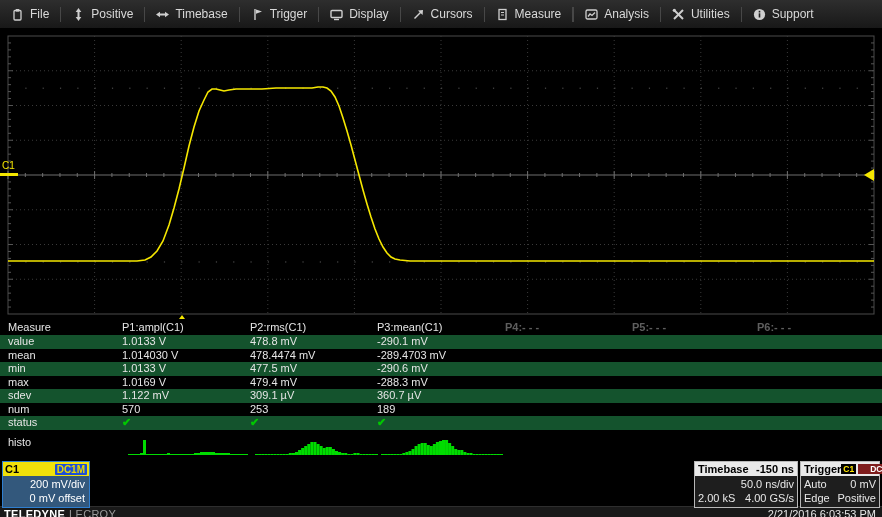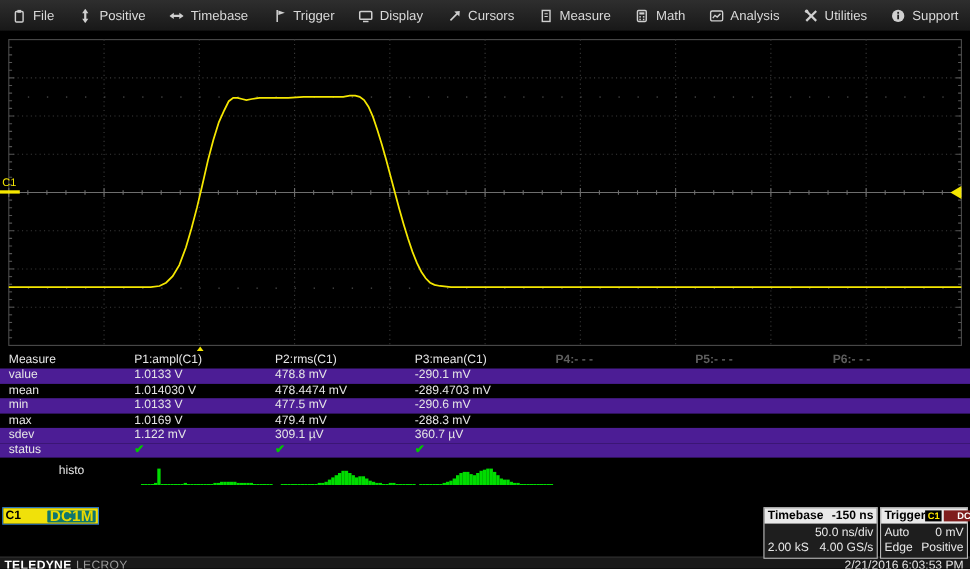--- a/index.html
+++ b/index.html
@@ -16,34 +16,34 @@
 
   
   #waveform{height:290px;position:relative;background:#000;}
   #scope-svg{position:absolute;left:0;top:0;}
 
   
   #measure-table{height:139px;padding-top:2px;font-size:11px;color:#e6e6e6;}
   .mt-row{display:grid;grid-template-columns:122px 128px 127px 128px 127px 125px 125px;
     align-items:center;height:13.5px;line-height:13.5px;}
   .mt-row.header{height:14px;}
-  .mt-row.stripe{background:#4c1d95;}
+  .mt-row.stripe{background:#14532d;}
   .mt-row > div:first-child{padding-left:8px;}
   .dimcol{color:#5e5e5e;font-weight:bold;}
   .check{color:#00c800;font-weight:bold;font-size:11px;}
-  .mt-histo{height:26px;position:relative;text-align:center;}
+  .mt-histo{height:26px;position:relative;}
   .mt-histo .histo-svg{position:absolute;bottom:1px;}
 
   
   #bottomboxes{height:46px;display:flex;align-items:flex-start;padding-top:1px;box-sizing:border-box;}
   .descbox{font-size:11px;box-sizing:border-box;}
   #channel-box{width:88px;margin-left:2px;border:1px solid #2f7fd0;}
   #channel-box .hd{height:14px;background:#f0e10a;color:#000;font-weight:bold;
     display:flex;align-items:center;justify-content:space-between;padding:0 2px;}
-  .coupling-badge{background:#0f766e;color:#e8d900;font-size:14px;font-weight:bold;
+  .coupling-badge{background:#1d4ed8;color:#e8d900;font-size:10px;font-weight:bold;
     padding:0 2px;line-height:11px;border-radius:1px;}
   #channel-box .bd{background:#33587c;color:#fff;text-align:right;padding:1px 4px 2px 0;}
   #channel-box .bd div{line-height:14px;}
 
   .graybox{border:1px solid #b8b8b8;background:#1e1e1e;color:#e8e8e8;}
   .graybox .hd{height:14px;background:#e9e9e9;color:#000;font-weight:bold;
     display:flex;align-items:center;justify-content:space-between;padding:0 3px;}
   .graybox .bd{padding:1px 3px 2px 3px;text-align:right;}
   .graybox .bd .r{display:flex;justify-content:space-between;line-height:14px;}
   #timebase-box{width:104px;margin-left:auto;}
@@ -118,31 +118,20 @@
       <div class="menu-sep"></div>
       <div class="menu-item">
         <svg width="13" height="13" viewBox="0 0 13 13">
           <rect x="3" y="1.5" width="7" height="10" fill="none" stroke="#cfcfcf" stroke-width="1.3"></rect>
           <line x1="5" y1="4.5" x2="8" y2="4.5" stroke="#cfcfcf"></line>
           <line x1="5" y1="7" x2="8" y2="7" stroke="#cfcfcf"></line>
         </svg>
         <span>Measure</span>
       </div>
       <div class="menu-sep"></div>
-      <div class="menu-item">
-        <svg width="13" height="13" viewBox="0 0 13 13">
-          <rect x="2.5" y="1.5" width="8" height="10" rx="1" fill="none" stroke="#cfcfcf" stroke-width="1.3"></rect>
-          <rect x="4.2" y="3.2" width="4.6" height="2" fill="#cfcfcf"></rect>
-          <rect x="4.2" y="6.6" width="1.4" height="1.4" fill="#cfcfcf"></rect>
-          <rect x="7.4" y="6.6" width="1.4" height="1.4" fill="#cfcfcf"></rect>
-          <rect x="4.2" y="9" width="1.4" height="1.4" fill="#cfcfcf"></rect>
-          <rect x="7.4" y="9" width="1.4" height="1.4" fill="#cfcfcf"></rect>
-        </svg>
-        <span>Math</span>
-      </div>
       <div class="menu-sep"></div>
       <div class="menu-item">
         <svg width="13" height="13" viewBox="0 0 13 13">
           <rect x="1" y="2" width="11" height="9" rx="1.5" fill="none" stroke="#cfcfcf" stroke-width="1.3"></rect>
           <polyline points="3,8.5 5,6 7,7.5 10,4.5" fill="none" stroke="#cfcfcf" stroke-width="1.3"></polyline>
         </svg>
         <span>Analysis</span>
       </div>
       <div class="menu-sep"></div>
       <div class="menu-item">
@@ -466,20 +455,29 @@
     </div>
     <div class="mt-row stripe">
       <div>sdev</div>
       <div>1.122 mV</div>
       <div>309.1 µV</div>
       <div>360.7 µV</div>
       <div></div>
         <div></div>
         <div></div>
     </div>
+    <div class="mt-row">
+      <div>num</div>
+      <div>570</div>
+      <div>253</div>
+      <div>189</div>
+      <div></div>
+        <div></div>
+        <div></div>
+    </div>
     <div class="mt-row stripe">
       <div>status</div>
       <div class="check">✔</div>
       <div class="check">✔</div>
       <div class="check">✔</div>
       <div></div>
         <div></div>
         <div></div>
     </div>
     <div class="mt-row mt-histo">
@@ -612,20 +610,24 @@
         </svg>
     </div>
   </div>
 
   <div id="bottomboxes">
     <div id="channel-box" class="descbox">
       <div class="hd">
         <span>C1</span>
         <span class="coupling-badge">DC1M</span>
       </div>
+      <div class="bd">
+        <div>200 mV/div</div>
+        <div>0 mV offset</div>
+      </div>
     </div>
 
     <div id="timebase-box" class="descbox graybox">
       <div class="hd">
         <span>Timebase</span>
         <span>-150 ns</span>
       </div>
       <div class="bd">
         <div class="r">
             <span></span>

